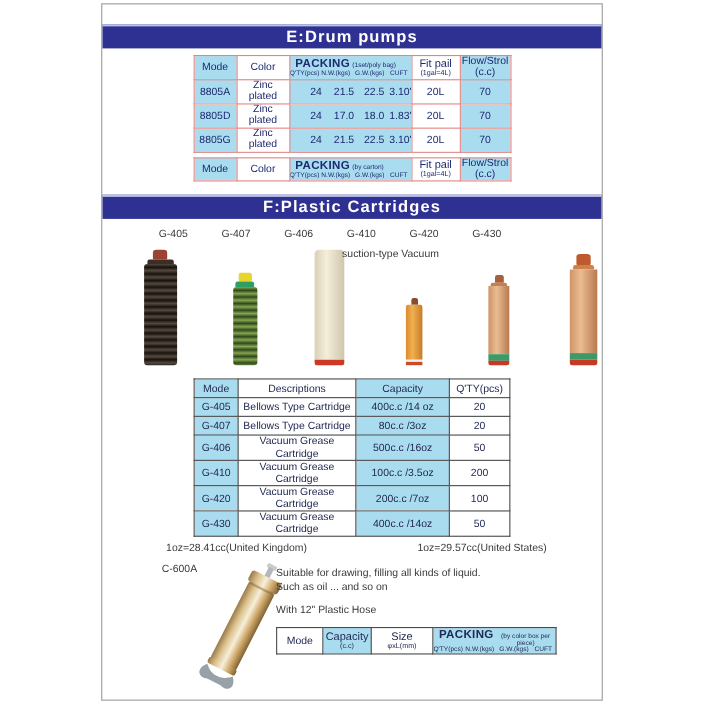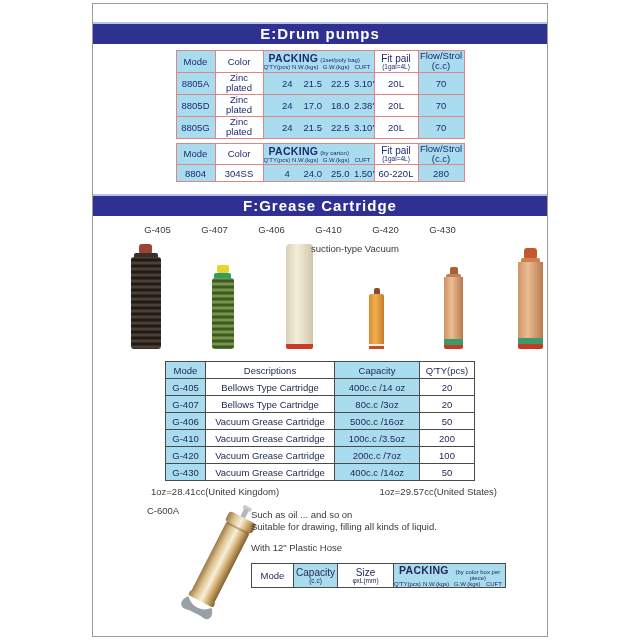--- a/index.html
+++ b/index.html
@@ -65,21 +65,21 @@
   .c430 { width: 25px; }
   .c430 .cap { width: 13px; height: 10px; background: #c05a2e; border-radius: 3px 3px 1px 1px; }
   .c430 .shoulder { width: 19px; height: 4px; background: #d0804a; border-radius: 2px 2px 0 0; }
   .c430 .body { width: 25px; height: 76px; background: linear-gradient(90deg, #cf9468, #eabc92 40%, #b87a50); }
   .c430 .band-g { width: 25px; height: 6px; background: #3a9a68; }
   .c430 .rim { width: 25px; height: 5px; background: #c43a22; border-radius: 0 0 2px 2px; }
 
   
   .darktbl { width: 287px; margin: 12px auto 0; }
   .darktbl td, .darktbl th { border: 1px solid #4a4a4a; color: #222a52; height: 17px; font-size: 9.5px; }
-  .gw-mode { width: 40px; } .gw-desc { width: 129px; } .gw-cap { width: 85px; } .gw-qty { width: 55px; }
+  .gw-mode { width: 40px; } .gw-desc { width: 107px; } .gw-cap { width: 85px; } .gw-qty { width: 55px; }
   .desc-cell { font-size: 8.5px; }
   .ghead { font-size: 10px; }
 
   .notes { display: flex; justify-content: space-between; padding: 0 50px 0 58px; margin-top: 5px; font-size: 9.5px; color: #3a3a3a; }
 
   
   .oil { position: relative; height: 135px; }
   .oil-label { position: absolute; left: 54px; top: 8px; font-size: 9.5px; color: #3a3a3a; }
   .gun { position: absolute; left: 72px; top: 0px; }
   .oil-right { position: absolute; left: 158px; top: 12px; width: 290px; }
@@ -142,21 +142,21 @@
     </tr>
     <tr>
       <td class="blue">8805D</td>
       <td class="white twoline">Zinc
 plated</td>
       <td class="blue">
         <div class="pack-vals">
           <span>24</span>
           <span>17.0</span>
           <span>18.0</span>
-          <span>2.38'</span>
+          <span>1.83'</span>
         </div>
       </td>
       <td class="white">20L</td>
       <td class="blue">70</td>
     </tr>
     <tr>
       <td class="blue">8805G</td>
       <td class="white twoline">Zinc
 plated</td>
       <td class="blue">
@@ -194,39 +194,25 @@
       </th>
       <th class="white cw-fit">
         <span class="fithead">Fit pail</span>
         <span class="tiny">(1gal=4L)</span>
       </th>
       <th class="blue cw-flow flowhead">
         <span>Flow/Strol</span><br>
         <span>(c.c)</span>
       </th>
     </tr>
-    <tr>
-      <td class="blue">8804</td>
-      <td class="white">304SS</td>
-      <td class="blue">
-        <div class="pack-vals">
-          <span>4</span>
-          <span>24.0</span>
-          <span>25.0</span>
-          <span>1.50'</span>
-        </div>
-      </td>
-      <td class="white">60-220L</td>
-      <td class="blue">280</td>
-    </tr>
   </tbody>
       </table>
   </div>
 
-  <div class="banner b2">F:Grease Cartridge</div>
+  <div class="banner b2">F:Plastic Cartridges</div>
 
   <div class="cart-labels">
     <div class="slot">G-405</div>
     <div class="slot">G-407</div>
     <div class="slot">G-406</div>
     <div class="slot">G-410</div>
     <div class="slot">G-420</div>
     <div class="slot">G-430</div>
   </div>
 
@@ -354,22 +340,22 @@
         <rect x="52" y="6" width="5" height="11" rx="1" fill="#b4b8bc"></rect>
         <rect x="40" y="15" width="30" height="11" rx="3" fill="url(#brass)"></rect>
         <rect x="42" y="25" width="26" height="81" rx="4" fill="url(#brass)"></rect>
         <rect x="42" y="26" width="26" height="2" fill="#8a6838" opacity="0.5"></rect>
         <rect x="41" y="103" width="28" height="6" rx="2" fill="url(#brass)"></rect>
         <path d="M42 110 c-8 9 -1 15 6 12 l14 0 c7 3 14 -3 6 -12 c-5 5 -9 6 -13 6 c-4 0 -8 -1 -13 -6 z" fill="#98a0a8"></path>
       </g>
     </svg>
 
     <div class="oil-right">
+      <div class="oil-desc">Suitable for drawing, filling all kinds of liquid.</div>
       <div class="oil-desc">Such as oil ... and so on</div>
-      <div class="oil-desc">Suitable for drawing, filling all kinds of liquid.</div>
       <div class="oil-desc3">With 12" Plastic Hose</div>
 
       <table class="oiltbl">
         <tbody>
             <tr class="hrow">
           <th class="white ow-mode hbig">Mode</th>
           <th class="blue ow-cap">
             <span class="sizehead">Capacity</span>
             <span class="tiny">(c.c)</span>
           </th>

